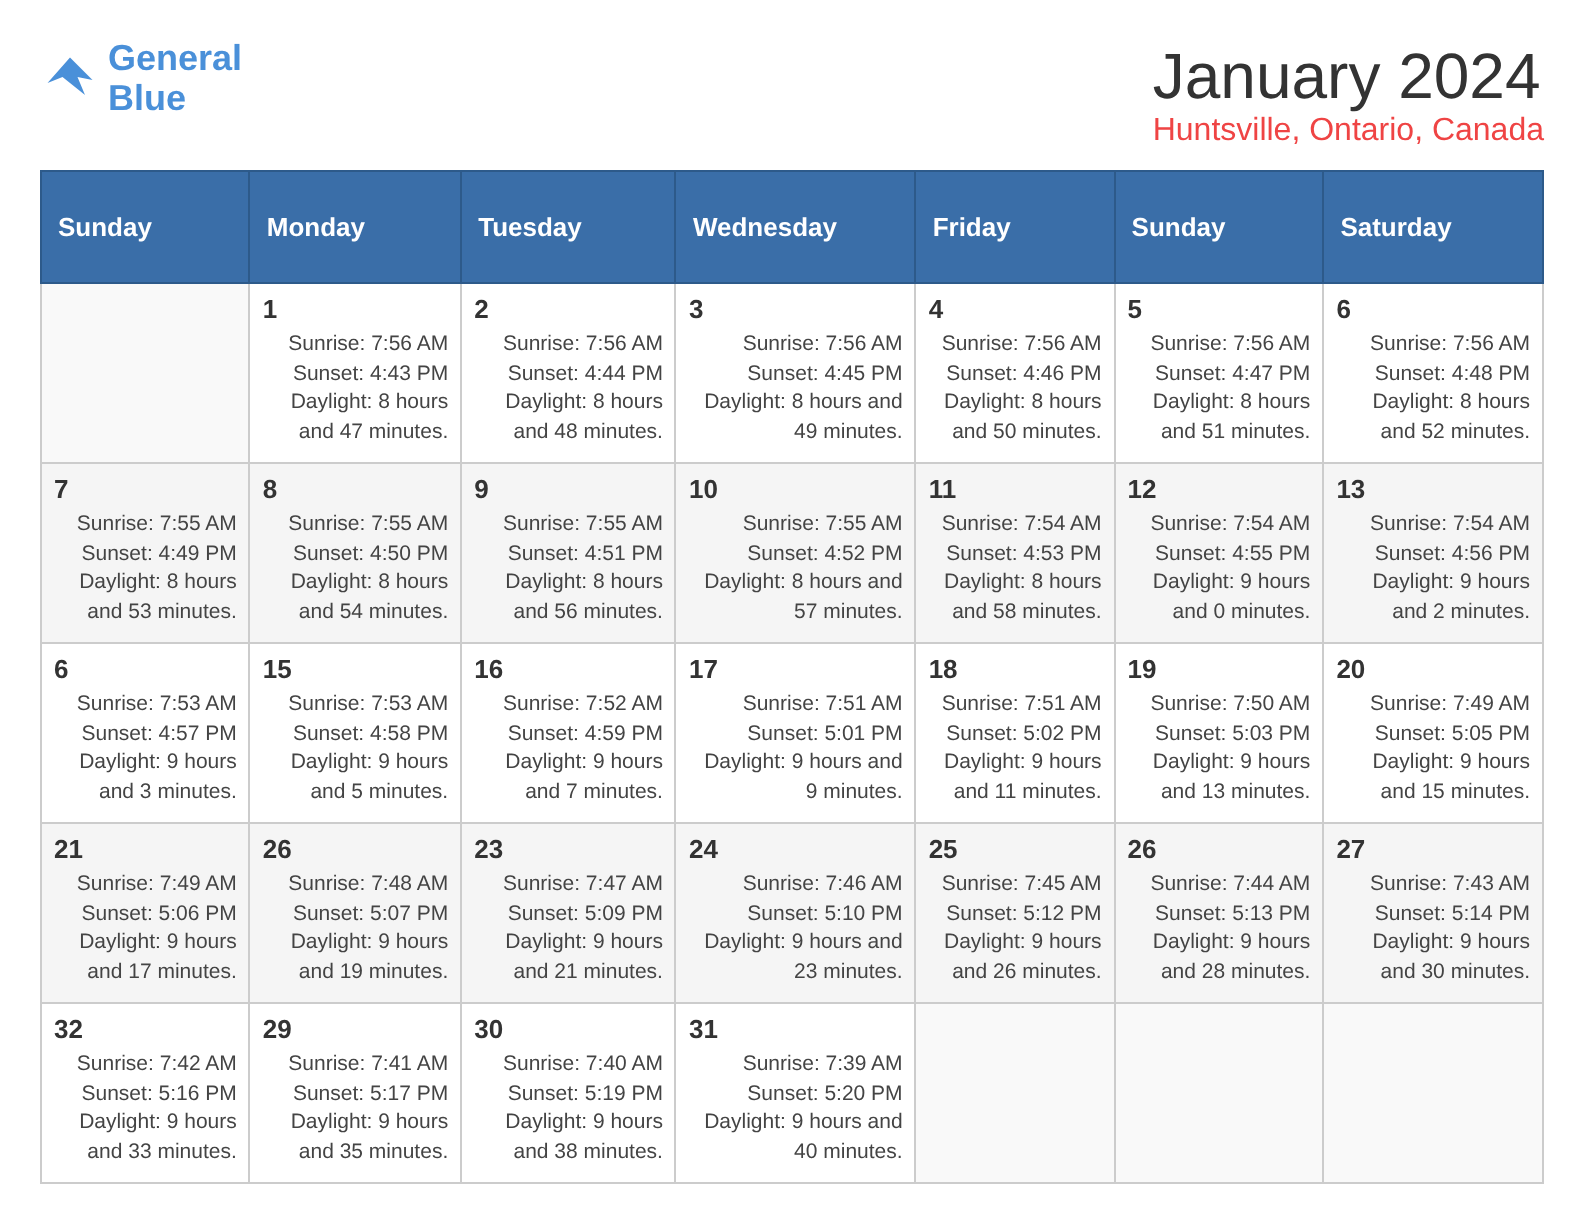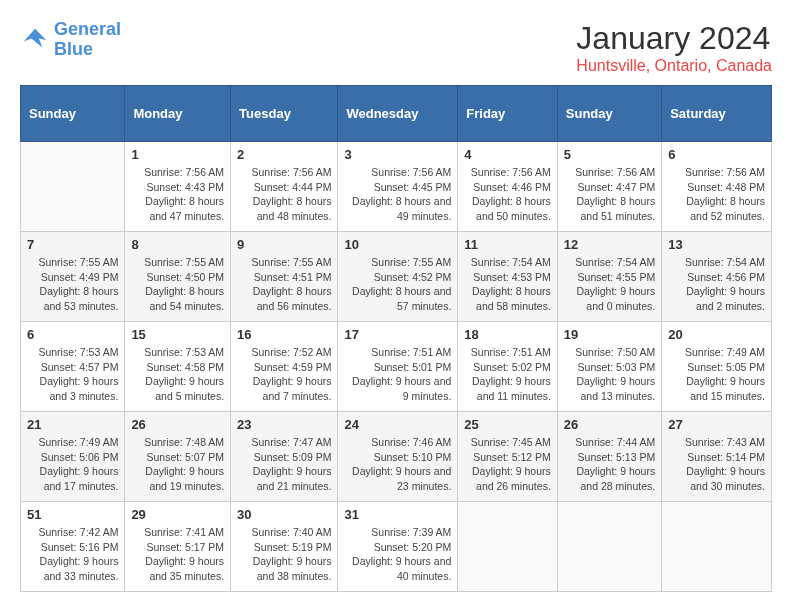--- a/index.html
+++ b/index.html
@@ -234,21 +234,21 @@
           <span class="day-num">26</span>
           <div class="day-info">Sunrise: 7:44 AM<br>Sunset: 5:13 PM<br>Daylight: 9 hours and 28 minutes.</div>
         </td>
         <td>
           <span class="day-num">27</span>
           <div class="day-info">Sunrise: 7:43 AM<br>Sunset: 5:14 PM<br>Daylight: 9 hours and 30 minutes.</div>
         </td>
       </tr>
       <tr>
         <td>
-          <span class="day-num">51</span>
+          <span class="day-num">32</span>
           <div class="day-info">Sunrise: 7:42 AM<br>Sunset: 5:16 PM<br>Daylight: 9 hours and 33 minutes.</div>
         </td>
         <td>
           <span class="day-num">29</span>
           <div class="day-info">Sunrise: 7:41 AM<br>Sunset: 5:17 PM<br>Daylight: 9 hours and 35 minutes.</div>
         </td>
         <td>
           <span class="day-num">30</span>
           <div class="day-info">Sunrise: 7:40 AM<br>Sunset: 5:19 PM<br>Daylight: 9 hours and 38 minutes.</div>
         </td>

